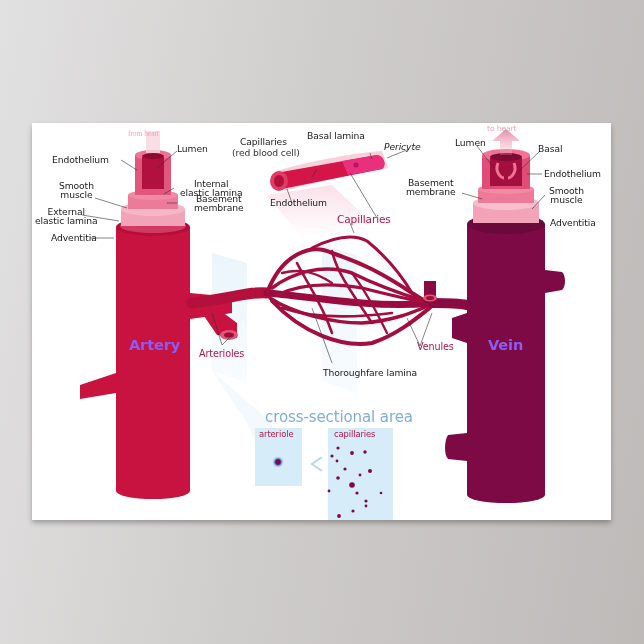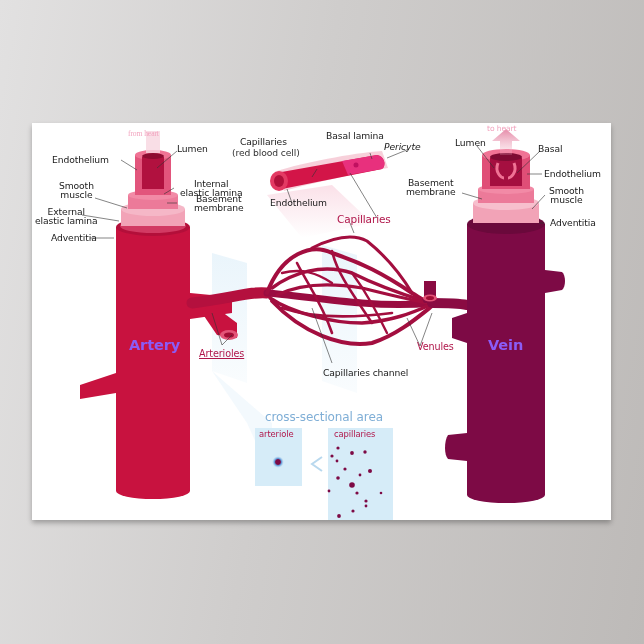--- a/index.html
+++ b/index.html
@@ -6,21 +6,21 @@
   body{width:644px;height:644px;overflow:hidden;position:relative;
        background:linear-gradient(100deg,#e2e1e1 0%,#cfcdcc 45%,#bdbab8 100%);
        font-family:"DejaVu Sans","Liberation Sans",sans-serif;}
   #poster{position:absolute;left:32px;top:123px;width:579px;height:397px;background:#fff;
           box-shadow:0 3px 5px rgba(0,0,0,0.28);overflow:hidden;}
   #poster svg{position:absolute;left:0;top:0;}
   .lbl{position:absolute;font-size:9.2px;color:#1a1a1a;line-height:9.4px;text-align:center;white-space:nowrap;letter-spacing:-0.1px;}
   .lbl.pink{color:#f2a3be;font-size:7.6px;}
   .lbl.crim{color:#b0164a;font-size:10.5px;}
   .lbl.big{color:#8b5cf6;font-size:14.5px;font-weight:bold;}
-  .lbl.blue{color:#7faed6;font-size:12px;}
+  .lbl.blue{color:#7faed6;font-size:15px;}
   .lbl.small{color:#b0164a;font-size:8.4px;}
   .sub{color:#333;}
 </style>
 </head>
 <body>
 
 <div id="poster">
   <svg width="579" height="397" viewBox="0 0 579 397">
     <defs>
       <linearGradient id="blueFade" x1="0" y1="0" x2="0" y2="1">
@@ -189,36 +189,36 @@
 muscle</div>
   <div class="lbl" style="left:162px;top:71px;white-space:pre;">Basement
 membrane</div>
   <div class="lbl" style="left:3px;top:84px;white-space:pre;">External
 elastic lamina</div>
   <div class="lbl" style="left:19px;top:110px;">Adventitia</div>
   <div class="lbl big" style="left:97px;top:218px;">Artery</div>
 
   <div class="lbl" style="left:208px;top:14px;">Capillaries</div>
   <div class="lbl sub" style="left:200px;top:25px;">(red blood cell)</div>
-  <div class="lbl" style="left:294px;top:8px;">Basal lamina</div>
+  <div class="lbl" style="left:275px;top:8px;">Basal lamina</div>
   <div class="lbl" style="left:352px;top:19px;font-style:italic;">Pericyte</div>
   <div class="lbl" style="left:238px;top:75px;">Endothelium</div>
   <div class="lbl crim" style="left:305px;top:92px;">Capillaries</div>
 
   <div class="lbl pink" style="left:455px;top:1px;">to heart</div>
   <div class="lbl" style="left:423px;top:15px;">Lumen</div>
   <div class="lbl" style="left:506px;top:21px;">Basal</div>
   <div class="lbl" style="left:512px;top:46px;">Endothelium</div>
   <div class="lbl" style="left:374px;top:55px;white-space:pre;">Basement
 membrane</div>
   <div class="lbl" style="left:517px;top:63px;white-space:pre;">Smooth
 muscle</div>
   <div class="lbl" style="left:518px;top:95px;">Adventitia</div>
   <div class="lbl big" style="left:456px;top:218px;">Vein</div>
 
-  <div class="lbl crim" style="left:167px;top:226px;font-size:9.6px;text-decoration:underline;">Arterioles</div>
+  <div class="lbl crim" style="left:167px;top:226px;font-size:9.6px;">Arterioles</div>
   <div class="lbl crim" style="left:385px;top:219px;font-size:9.6px;">Venules</div>
-  <div class="lbl" style="left:291px;top:245px;">Capillaries channel</div>
+  <div class="lbl" style="left:291px;top:245px;">Thoroughfare lamina</div>
 
   <div class="lbl blue" style="left:233px;top:290px;">cross-sectional area</div>
   <div class="lbl small" style="left:227px;top:307px;">arteriole</div>
   <div class="lbl small" style="left:302px;top:307px;">capillaries</div>
 </div>
 
 </body></html>

